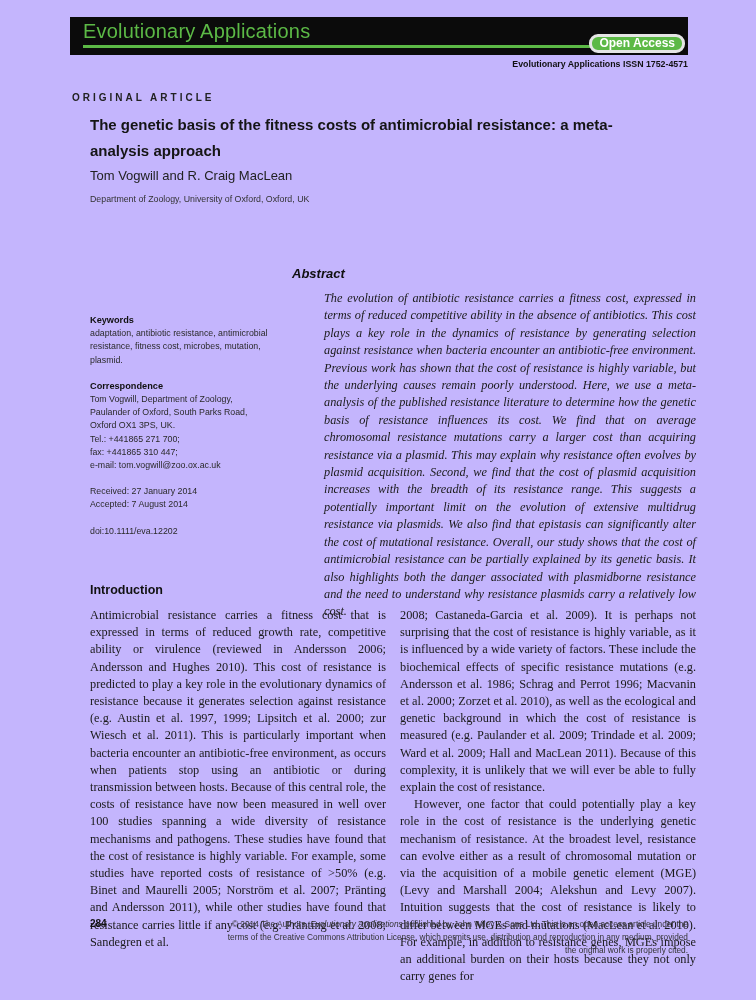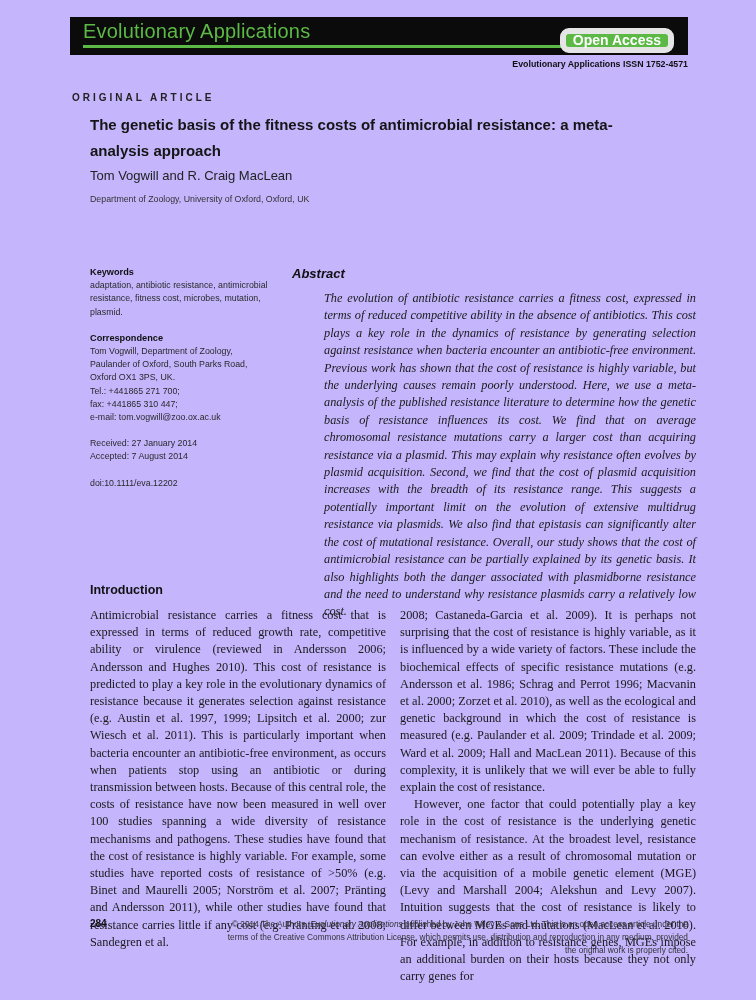--- a/index.html
+++ b/index.html
@@ -30,26 +30,26 @@
     letter-spacing: 0.2px;
   }
   .banner-rule {
     position: absolute;
     left: 13px; bottom: 7px;
     width: 530px; height: 3px;
     background: #5cb946;
   }
   .open-access-pill {
     position: absolute;
-    right: 14px; bottom: 2px;
+    right: 3px; bottom: 2px;
     background: #5cb946;
     color: #ffffff;
-    border: 6px solid #e5e5e5;
+    border: 3px solid #e5e5e5;
     border-radius: 9px;
-    font-size: 14px;
+    font-size: 12px;
     font-weight: 700;
     padding: 1px 7px 2px 7px;
     line-height: 10px;
   }
   .issn-line {
     position: absolute;
     right: 68px; top: 59px;
     font-size: 8.8px;
     font-weight: 700;
     color: #111;
@@ -94,20 +94,21 @@
     width: 606px;
     display: flex;
   }
   .side-col {
     width: 202px;
     flex: 0 0 202px;
     padding-right: 18px;
     font-size: 8.8px;
     line-height: 13.2px;
     color: #2a2a2a;
+    margin-top: 48px;
   }
   .side-heading {
     font-size: 9.2px;
     font-weight: 700;
     color: #111;
   }
   .side-block { margin-bottom: 13px; }
   .abstract-col { flex: 1 1 auto; font-style: italic; }
   .abstract-heading {
     font-size: 13px;

